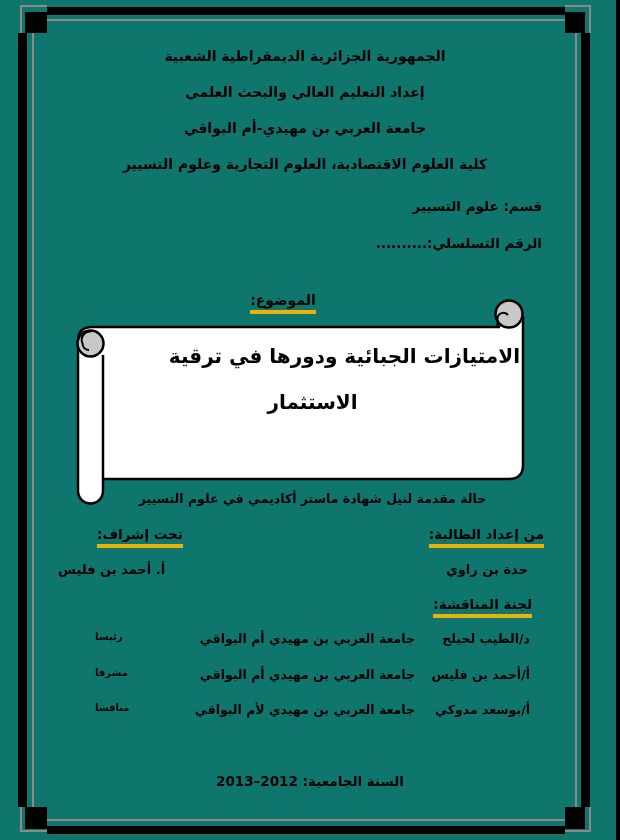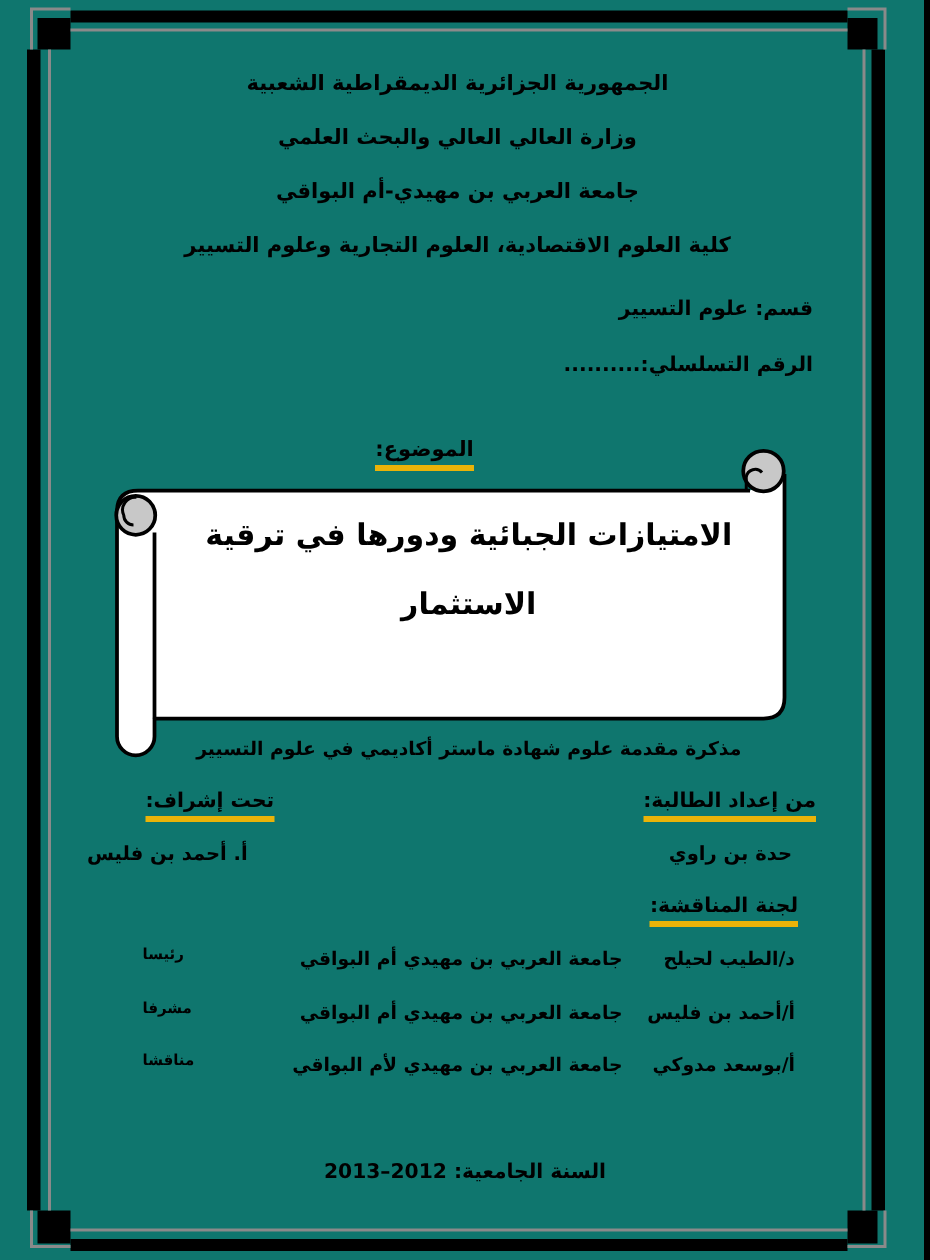--- a/index.html
+++ b/index.html
@@ -17,21 +17,21 @@
   .hdr { left:50px; width:510px; top:38px; font-size:14px; }
   .hdr div { height:36px; line-height:36px; text-align:center; }
 
   
   .dept { right:78px; top:188px; text-align:right; font-size:13.5px; }
   .dept div { height:37px; line-height:37px;text-align:right; }
 
   .subject { left:228px; width:110px; top:292px; font-size:14px; text-align:center; }
 
   
-  .title-block { left:105px; width:415px; top:344px; font-size:20px; text-align:center; }
+  .title-block { left:105px; width:415px; top:344px; font-size:20px; }
   .title-l2 { left:105px; width:415px; top:390px; font-size:20px; text-align:center; }
   .title-l3 { left:105px; width:415px; top:432px; font-size:20px; text-align:center; }
 
   .note { left:60px; width:505px; top:491px; font-size:12.5px; text-align:center; }
 
   .prep-label { right:76px; top:526px; font-size:13.5px; }
   .sup-label  { left:97px;  top:526px; font-size:13.5px; }
   .student    { right:92px; top:562px; font-size:13px; }
   .supervisor { left:58px;  top:562px; font-size:13px; }
   .committee-label { right:88px; top:596px; font-size:13.5px; }
@@ -87,38 +87,38 @@
 
       <circle cx="509" cy="314" r="13.5" fill="#c8c8c8" stroke="#000" stroke-width="2.5"></circle>
       <path d="M 497.5,327 L 497.5,318 A 6,6 0 0 1 508,315" fill="none" stroke="#000" stroke-width="2"></path>
     </g>
   </svg>
 
   <div class="edge-strip"></div>
 
   <div class="txt hdr">
     <div>الجمهورية الجزائرية الديمقراطية الشعبية</div>
-    <div>وزارة العالي العالي والبحث العلمي</div>
+    <div>إعداد التعليم العالي والبحث العلمي</div>
     <div>جامعة العربي بن مهيدي-أم البواقي</div>
     <div>كلية العلوم الاقتصادية، العلوم التجارية وعلوم التسيير</div>
   </div>
 
   <div class="txt dept">
     <div>قسم: علوم التسيير</div>
     <div>الرقم التسلسلي:..........</div>
   </div>
 
   <div class="txt subject">
     <span class="u">الموضوع:</span>
   </div>
 
   <div class="txt title-block">الامتيازات الجبائية ودورها في ترقية</div>
   <div class="txt title-l2">الاستثمار</div>
 
-  <div class="txt note">مذكرة مقدمة علوم شهادة ماستر أكاديمي في علوم التسيير</div>
+  <div class="txt note">حالة مقدمة لنيل شهادة ماستر أكاديمي في علوم التسيير</div>
 
   <div class="txt prep-label">
     <span class="u">من إعداد الطالبة:</span>
   </div>
   <div class="txt sup-label">
     <span class="u">تحت إشراف:</span>
   </div>
   <div class="txt student">حدة بن راوي</div>
   <div class="txt supervisor">أ. أحمد بن فليس</div>
 

